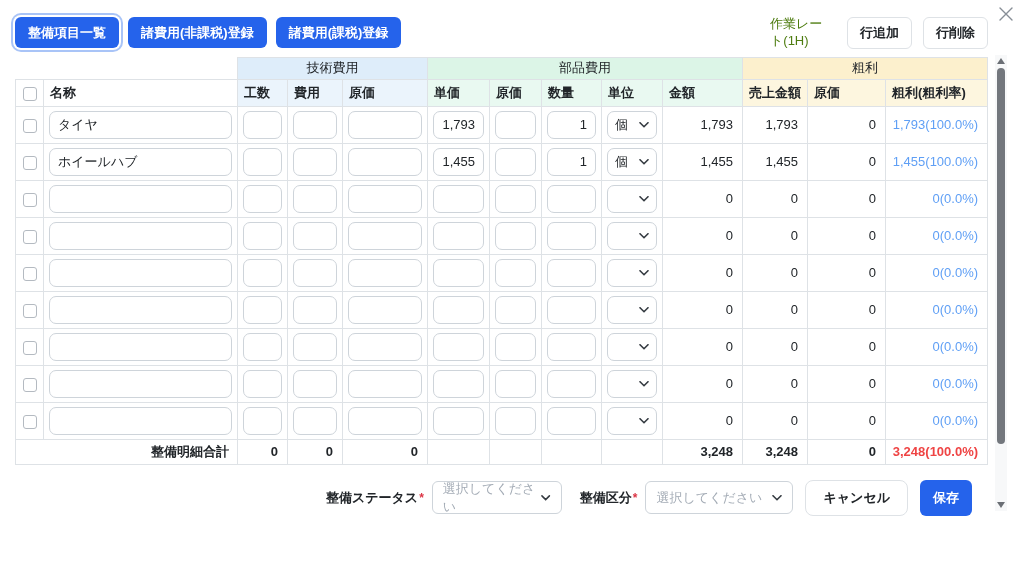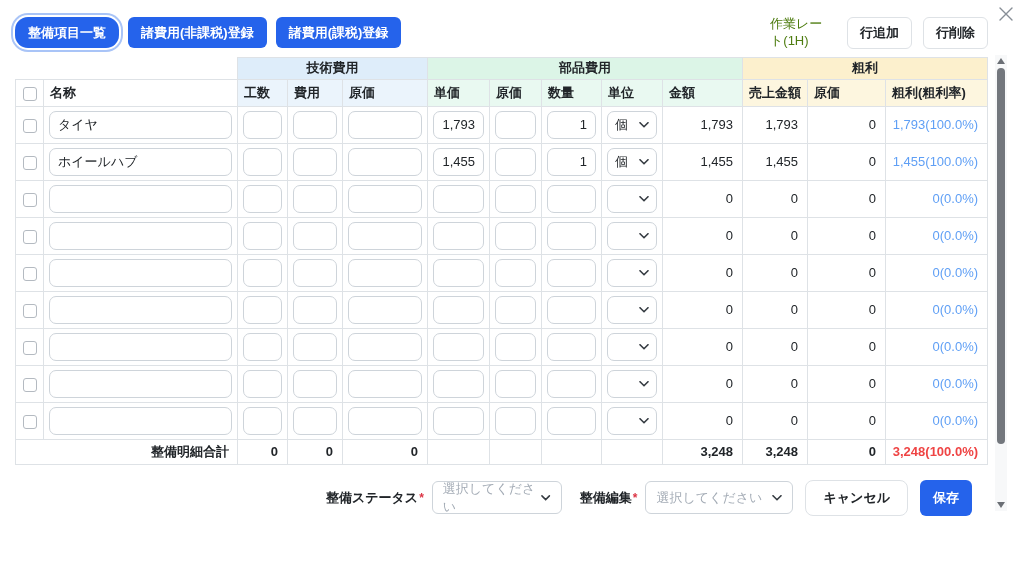--- a/index.html
+++ b/index.html
@@ -18,37 +18,37 @@
   .tab { font-size:13.5px; font-weight:bold; color:#4b5157; padding:0 6px 9px 6px; cursor:pointer; }
   .tab.active { color:#16181b; border-bottom:2px solid #2563eb; margin-bottom:-1px; }
 
   
   .toolbar { display:flex; align-items:center; margin:16px 36px 0 15px; }
   .btn-blue {
     background:#2563eb; color:#fff; font-weight:bold; font-size:13px;
     border:none; border-radius:6px; height:31px; padding:0 13px; margin-right:9px; cursor:pointer;
     font-family:inherit;
   }
-  .btn-blue.focused { box-shadow:0 0 0 2px #fff, 0 0 0 4px #a9c4f7;border-radius:13px; }
+  .btn-blue.focused { box-shadow:0 0 0 2px #fff, 0 0 0 4px #a9c4f7; }
   .spacer { flex:1; }
   .rate-label { width:58px; line-height:1.3; font-size:13px; color:#4d7c0f; margin-right:8px; }
   .rate-input {
     width:152px; height:32px; border:1px solid #ced4da; border-radius:6px;
     text-align:right; padding:0 10px; font-size:13px; font-family:inherit; color:#212529;
   }
   .btn-white {
     background:#fff; border:1px solid #dee2e6; border-radius:6px; height:32px;
     padding:0 12px; font-size:13px; font-weight:bold; color:#212529; margin-left:11px; cursor:pointer;
     font-family:inherit;
   }
 
   
   table { border-collapse:collapse; table-layout:fixed; width:972px; margin:7px 0 0 15px; font-size:13px; }
   th,td { border:1px solid #dee2e6; overflow:hidden; }
-  .group-row th { height:22px; text-align:center; font-weight:bold; font-size:13px; }
+  .group-row th { height:22px; text-align:center; font-weight:normal; font-size:13px; }
   .group-row .g-blank { border:none; background:#fff; }
   .g-tech   { background:#deedfa; }
   .g-parts  { background:#dcf5e7; }
   .g-profit { background:#fcf0cd; }
   .head-row th { height:27px; text-align:left; font-weight:bold; padding:0 6px; background:#fff; }
   .head-row th.c-check { text-align:center; padding:0; }
   .h-tech   { background:#ebf4fc !important; }
   .h-parts  { background:#e9f9f1 !important; }
   .h-profit { background:#fdf6df !important; }
 
@@ -514,21 +514,21 @@
   </div>
 
   <div class="footer">
     <span class="f-label"><span>整備ステータス</span><span class="req">*</span></span>
     <div class="f-select w1">
       <span class="ph">選択してください</span>
       <svg width="10" height="6" viewBox="0 0 10 6">
           <path d="M1 .7l4 4 4-4" stroke="#343a40" stroke-width="1.6" fill="none" stroke-linecap="round"></path>
         </svg>
     </div>
-    <span class="f-label"><span>整備編集</span><span class="req">*</span></span>
+    <span class="f-label"><span>整備区分</span><span class="req">*</span></span>
     <div class="f-select w2">
       <span class="ph">選択してください</span>
       <svg width="10" height="6" viewBox="0 0 10 6">
           <path d="M1 .7l4 4 4-4" stroke="#343a40" stroke-width="1.6" fill="none" stroke-linecap="round"></path>
         </svg>
     </div>
     <button class="btn-cancel">キャンセル</button>
     <button class="btn-save">保存</button>
   </div>
 

